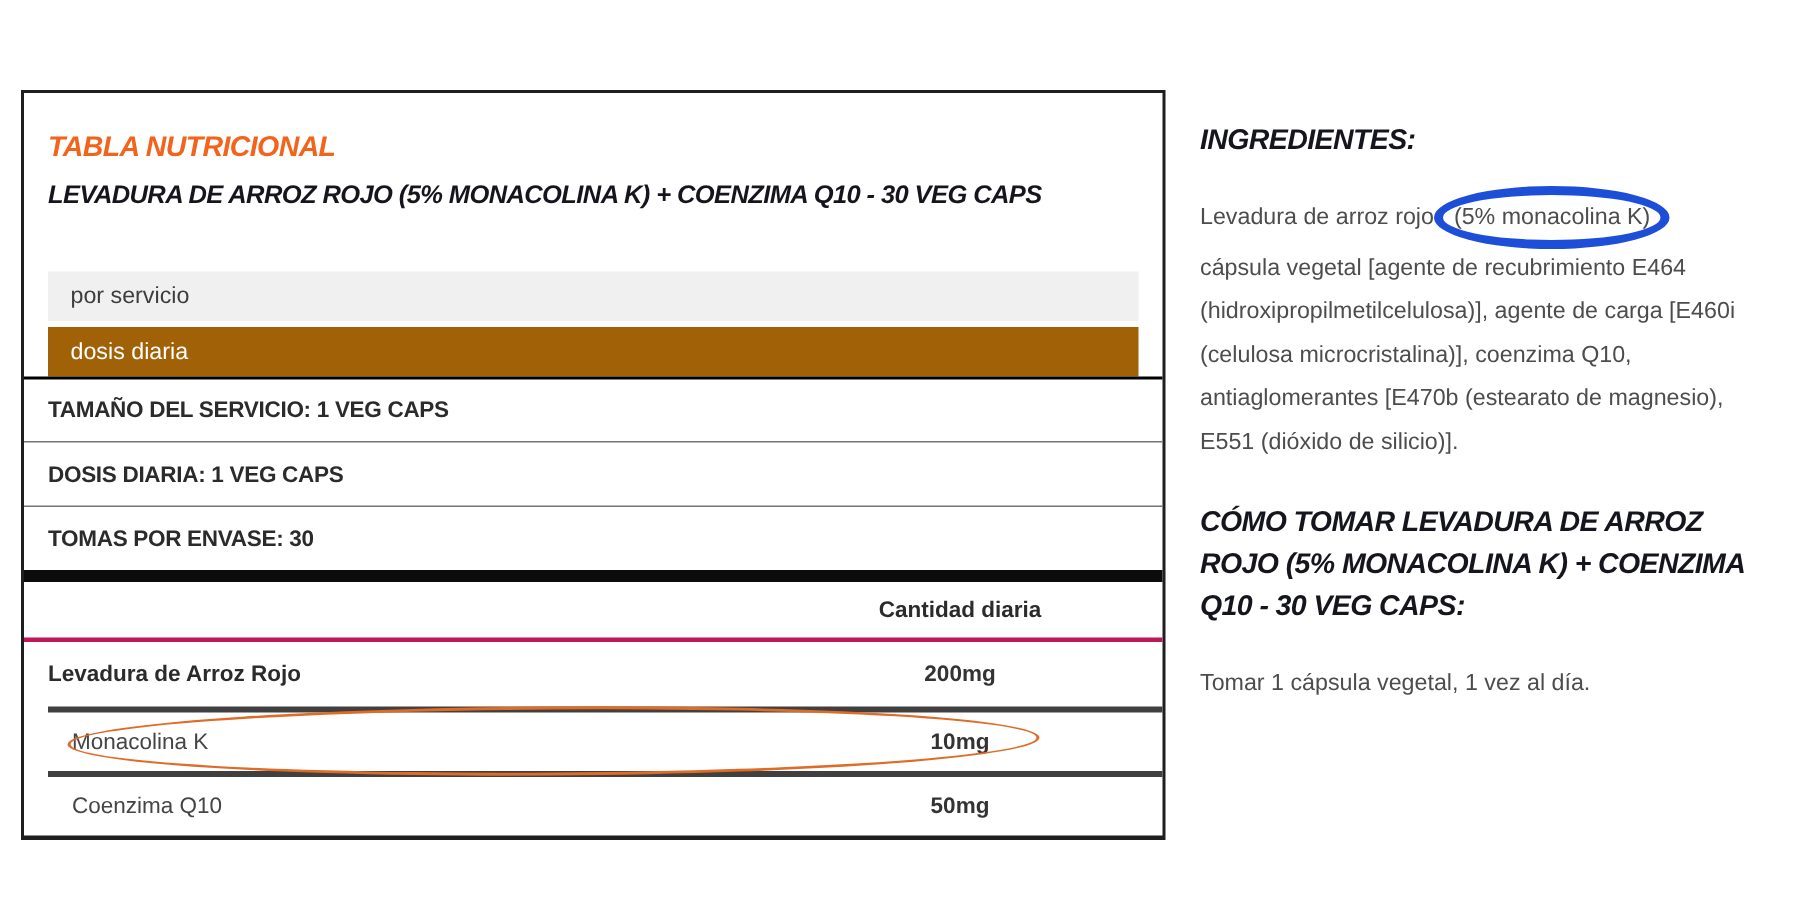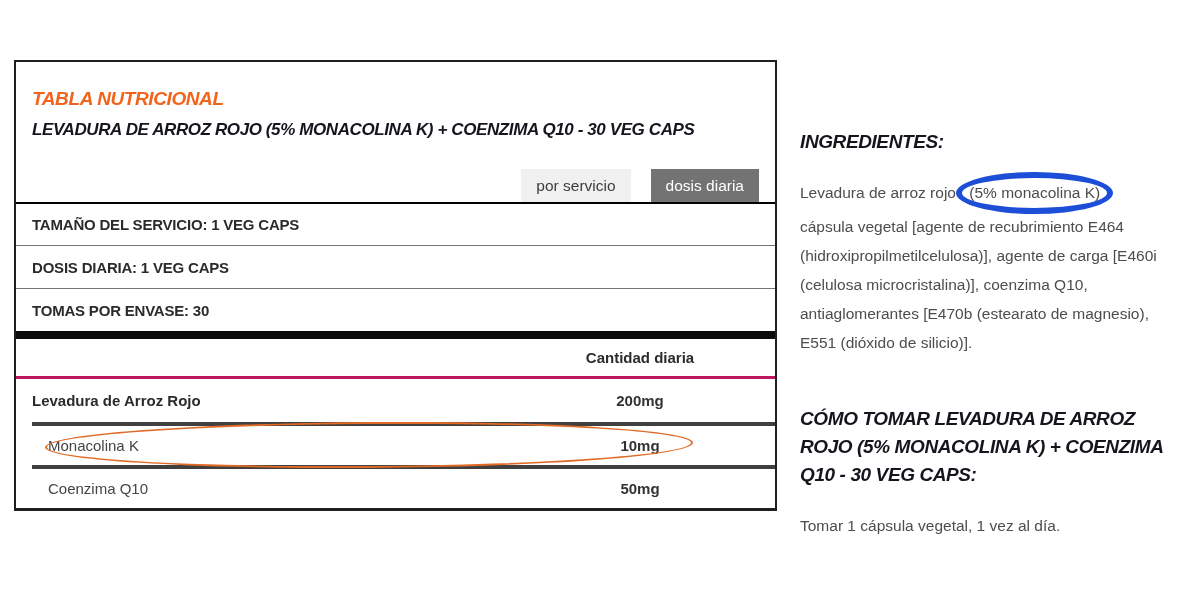--- a/index.html
+++ b/index.html
@@ -17,26 +17,26 @@
   .card-head { padding: 26px 16px 0 16px; display: flex; flex-direction: column; }
   .eyebrow {
     color: #f2641c; font-weight: bold; font-style: italic;
     font-size: 19px; letter-spacing: -0.4px; margin-bottom: 6px;
   }
   .card-title {
     color: #15151d; font-weight: bold; font-style: italic;
     font-size: 17px; line-height: 27px; letter-spacing: -0.4px;
     max-width: 720px; margin-bottom: 24px;
   }
-  .tabs { display: flex; justify-content: flex-end; gap: 20px; margin-top: 2px; }
+  .tabs { display: flex; justify-content: flex-end; gap: 4px; margin-top: 14px; flex-direction: column; }
   .tab {
     height: 33px; line-height: 33px; padding: 0 15px;
     font-size: 15.5px; color: #3d3d3d; background: #f0f0f0; cursor: pointer;
   }
-  .tab.active { background: #737373; color: #ffffff; }
+  .tab.active { background: #a16207; color: #ffffff; }
 
   .info-row {
     border-top: 2px solid #000000;
     height: 43px; display: flex; align-items: center; padding: 0 16px;
     font-weight: bold; font-size: 15px; letter-spacing: -0.2px; color: #2b2b2b;
   }
   .info-row + .info-row { border-top: 1px solid #757575; }
 
   .thick-bar { height: 8px; background: #0c0c0c; }
 
@@ -61,21 +61,20 @@
     border: 2px solid #e06b26; border-radius: 50%;
     transform: rotate(-0.4deg); pointer-events: none; z-index: 3;
   }
 
   
   .right-col { position: absolute; left: 800px; top: 80px; width: 382px; }
   .section-heading {
     color: #15151d; font-weight: bold; font-style: italic;
     font-size: 19px; line-height: 28px; letter-spacing: -0.4px;
     margin-bottom: 18px;
-    margin-top: 48px;
   }
   .body-text {
     color: #4d4d4d; font-size: 15.5px; line-height: 29px;
     margin-bottom: 26px; max-width: 360px;
   }
   .circled-inline {
     display: inline-block;
     border: 6px solid #1d4ed8; border-radius: 50%;
     padding: 0px 7px 1px 7px; margin: -2px -6px -2px -4px;
   }

